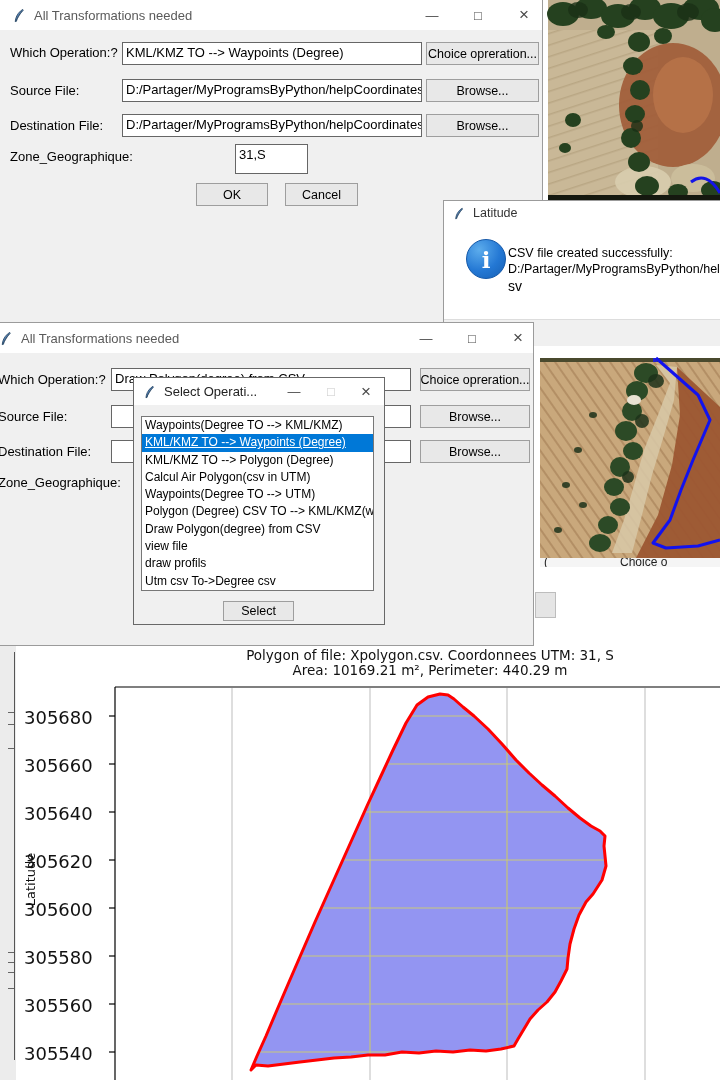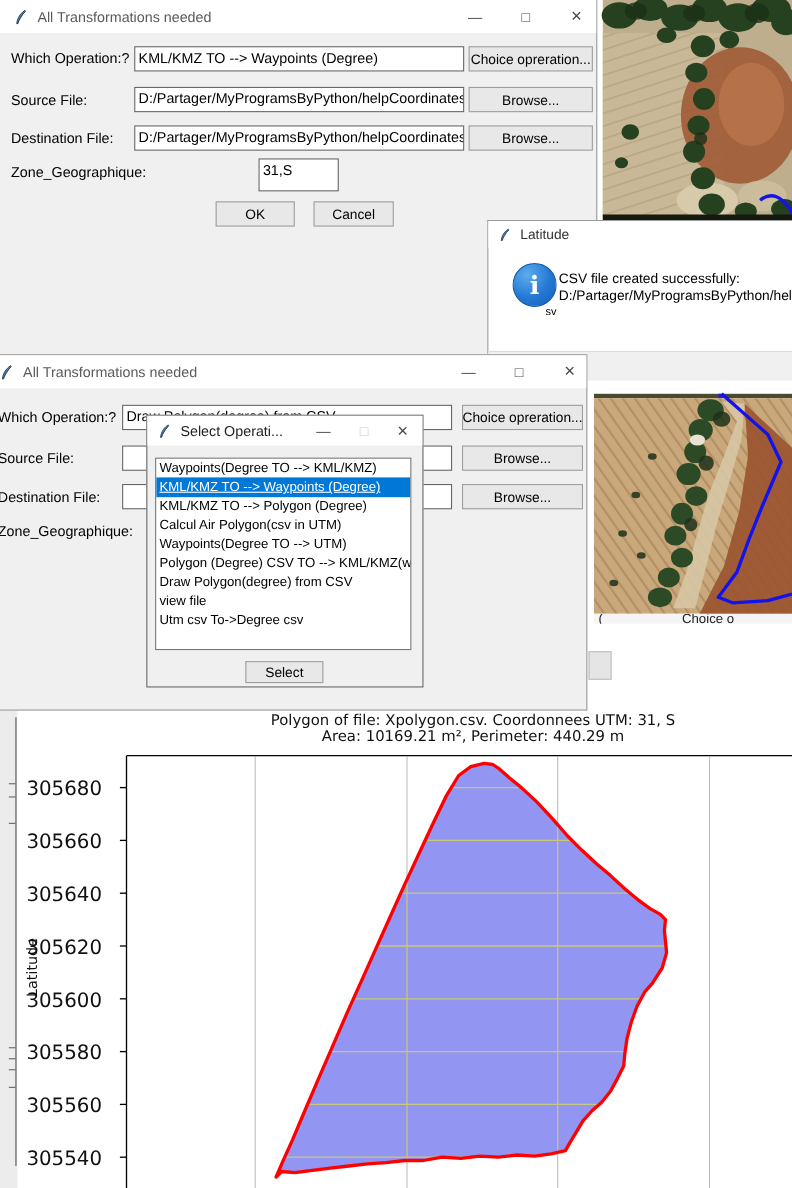--- a/index.html
+++ b/index.html
@@ -244,21 +244,21 @@
       <path d="M12.5 1.5 C9 3.5 6 7.5 5 11.5 L4.5 14.5 L5.8 14.2 C6.5 10.5 8.5 6.5 13 2.5 Z" fill="#5a8ac2" stroke="#24425f" stroke-width="0.9"></path>
       <line x1="5" y1="14" x2="12" y2="3" stroke="#24425f" stroke-width="0.7"></line>
     </svg>
     <span class="tb-title" style="font-size:12.5px;color:#333;">Latitude</span>
   </div>
   <div class="info-circle" style="left:22px;top:38px;">
     <span>i</span>
   </div>
   <div class="label" style="left:64px;top:45px;font-size:12.5px;">CSV file created successfully:</div>
   <div class="label" style="left:64px;top:61px;font-size:12.5px;">D:/Partager/MyProgramsByPython/helpCo</div>
-  <div class="label" style="left:52px;top:77px;font-size:10px;">sv</div>
+  <div class="label" style="left:64px;top:77px;font-size:14px;">sv</div>
   <div class="abs" style="left:0;top:118px;width:277px;height:26px;background:#f0f0f0;border-top:1px solid #ddd;"></div>
 </div>
 
 <div class="win" style="left:-14px;top:322px;width:548px;height:324px;z-index:50;">
   <div class="titlebar">
     <svg class="tb-icon" viewBox="0 0 16 16">
       <path d="M12.5 1.5 C9 3.5 6 7.5 5 11.5 L4.5 14.5 L5.8 14.2 C6.5 10.5 8.5 6.5 13 2.5 Z" fill="#5a8ac2" stroke="#24425f" stroke-width="0.9"></path>
       <line x1="5" y1="14" x2="12" y2="3" stroke="#24425f" stroke-width="0.7"></line>
     </svg>
     <span class="tb-title">All Transformations needed</span>
@@ -294,16 +294,17 @@
   </div>
   <div class="listbox" id="op-list" style="left:7px;top:38px;width:233px;height:175px;">
       <div class="lb-item">Waypoints(Degree TO --&gt; KML/KMZ)</div>
       <div class="lb-item sel">KML/KMZ TO --&gt; Waypoints (Degree)</div>
       <div class="lb-item">KML/KMZ TO --&gt; Polygon (Degree)</div>
       <div class="lb-item">Calcul Air Polygon(csv in UTM)</div>
       <div class="lb-item">Waypoints(Degree TO --&gt; UTM)</div>
       <div class="lb-item">Polygon (Degree) CSV TO --&gt; KML/KMZ(w</div>
       <div class="lb-item">Draw Polygon(degree) from CSV</div>
       <div class="lb-item">view file</div>
+      <div class="lb-item">draw profils</div>
       <div class="lb-item">Utm csv To-&gt;Degree csv</div>
     </div>
   <div class="btn" style="left:89px;top:223px;width:71px;height:20px;">Select</div>
 </div>
 
 </body></html>

